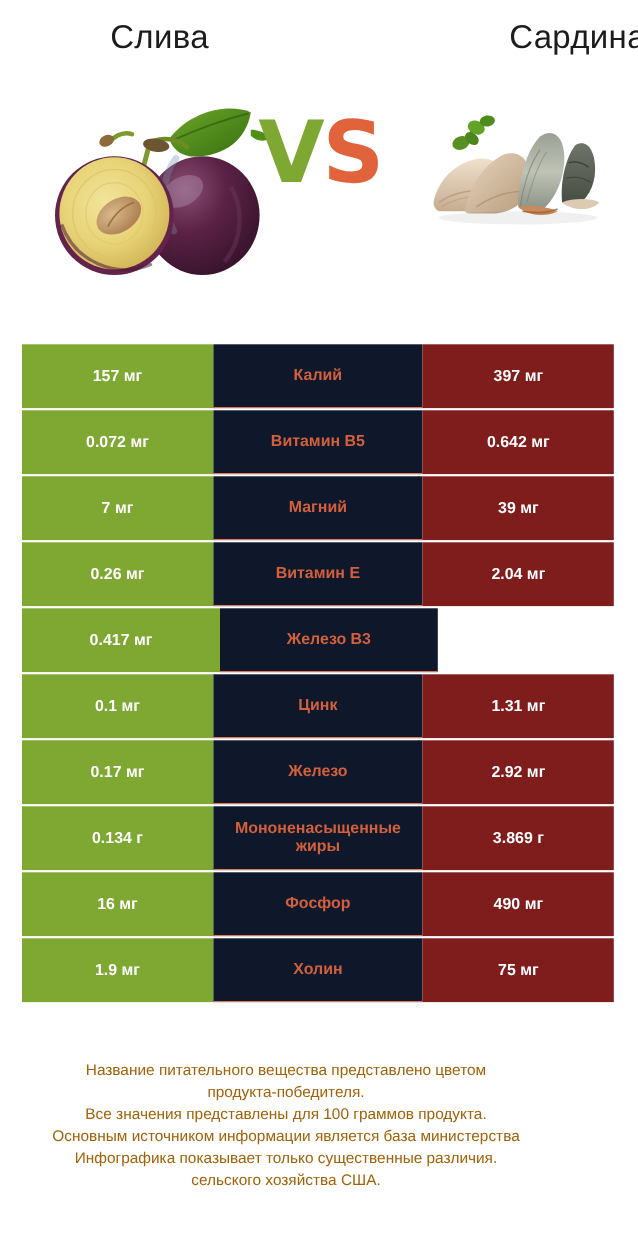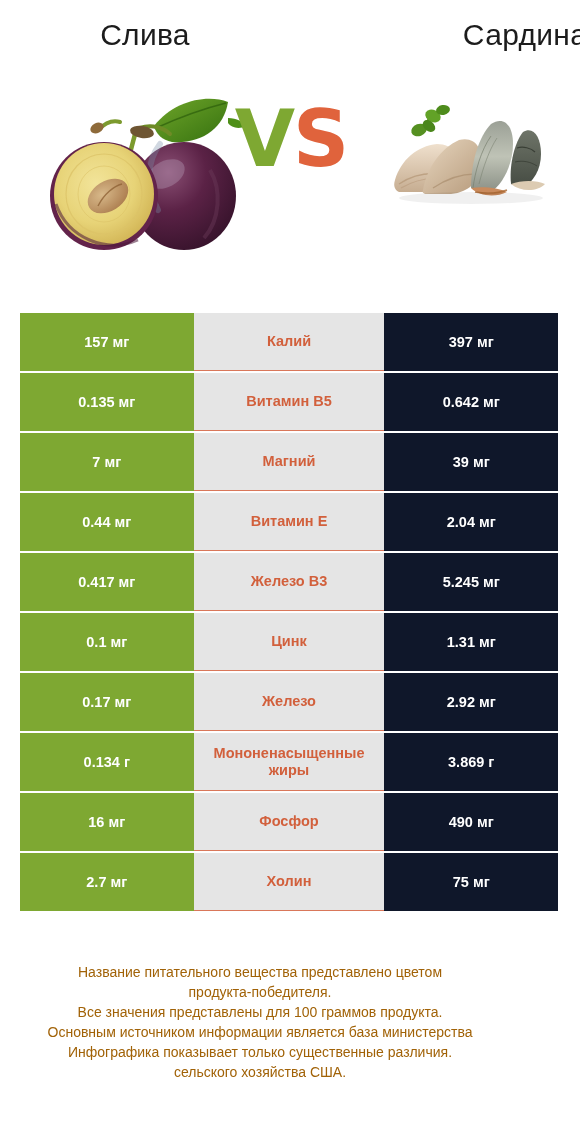--- a/index.html
+++ b/index.html
@@ -93,33 +93,33 @@
     font-weight: 700;
     box-sizing: border-box;
   }
   .cell-left {
     width: 180px;
     background: #7EA832;
     color: #ffffff;
   }
   .cell-mid {
     width: 198px;
-    background: #e5e5e5;
+    background: #0f172a;
     border-bottom: 1px solid #d9775a;
     line-height: 1.15;
     overflow: hidden;
     white-space: nowrap;
   }
   .cell-mid.wrap {
     white-space: normal;
     word-break: keep-all;
   }
   .cell-right {
     width: 180px;
-    background: #0f172a;
+    background: #7f1d1d;
     color: #ffffff;
   }
   .mid-text {
     display: block;
     width: 195px;
     flex: 0 0 auto;
   }
   .win-right { color: #D2603C; }
 
   
@@ -255,49 +255,48 @@
 
   <div class="row">
     <div class="cell cell-left">157 мг</div>
     <div class="cell cell-mid">
         <span class="mid-text win-right">Калий</span>
       </div>
     <div class="cell cell-right">397 мг</div>
   </div>
 
   <div class="row">
-    <div class="cell cell-left">0.135 мг</div>
+    <div class="cell cell-left">0.072 мг</div>
     <div class="cell cell-mid">
         <span class="mid-text win-right">Витамин B5</span>
       </div>
     <div class="cell cell-right">0.642 мг</div>
   </div>
 
   <div class="row">
     <div class="cell cell-left">7 мг</div>
     <div class="cell cell-mid">
         <span class="mid-text win-right">Магний</span>
       </div>
     <div class="cell cell-right">39 мг</div>
   </div>
 
   <div class="row">
-    <div class="cell cell-left">0.44 мг</div>
+    <div class="cell cell-left">0.26 мг</div>
     <div class="cell cell-mid">
         <span class="mid-text win-right">Витамин E</span>
       </div>
     <div class="cell cell-right">2.04 мг</div>
   </div>
 
   <div class="row">
     <div class="cell cell-left">0.417 мг</div>
     <div class="cell cell-mid">
         <span class="mid-text win-right">Железо B3</span>
       </div>
-    <div class="cell cell-right">5.245 мг</div>
   </div>
 
   <div class="row">
     <div class="cell cell-left">0.1 мг</div>
     <div class="cell cell-mid">
         <span class="mid-text win-right">Цинк</span>
       </div>
     <div class="cell cell-right">1.31 мг</div>
   </div>
 
@@ -319,21 +318,21 @@
 
   <div class="row">
     <div class="cell cell-left">16 мг</div>
     <div class="cell cell-mid">
         <span class="mid-text win-right">Фосфор</span>
       </div>
     <div class="cell cell-right">490 мг</div>
   </div>
 
   <div class="row">
-    <div class="cell cell-left">2.7 мг</div>
+    <div class="cell cell-left">1.9 мг</div>
     <div class="cell cell-mid">
         <span class="mid-text win-right">Холин</span>
       </div>
     <div class="cell cell-right">75 мг</div>
   </div>
 
 </div>
 
 <div class="footer">
   <p>Название питательного вещества представлено цветом</p>

